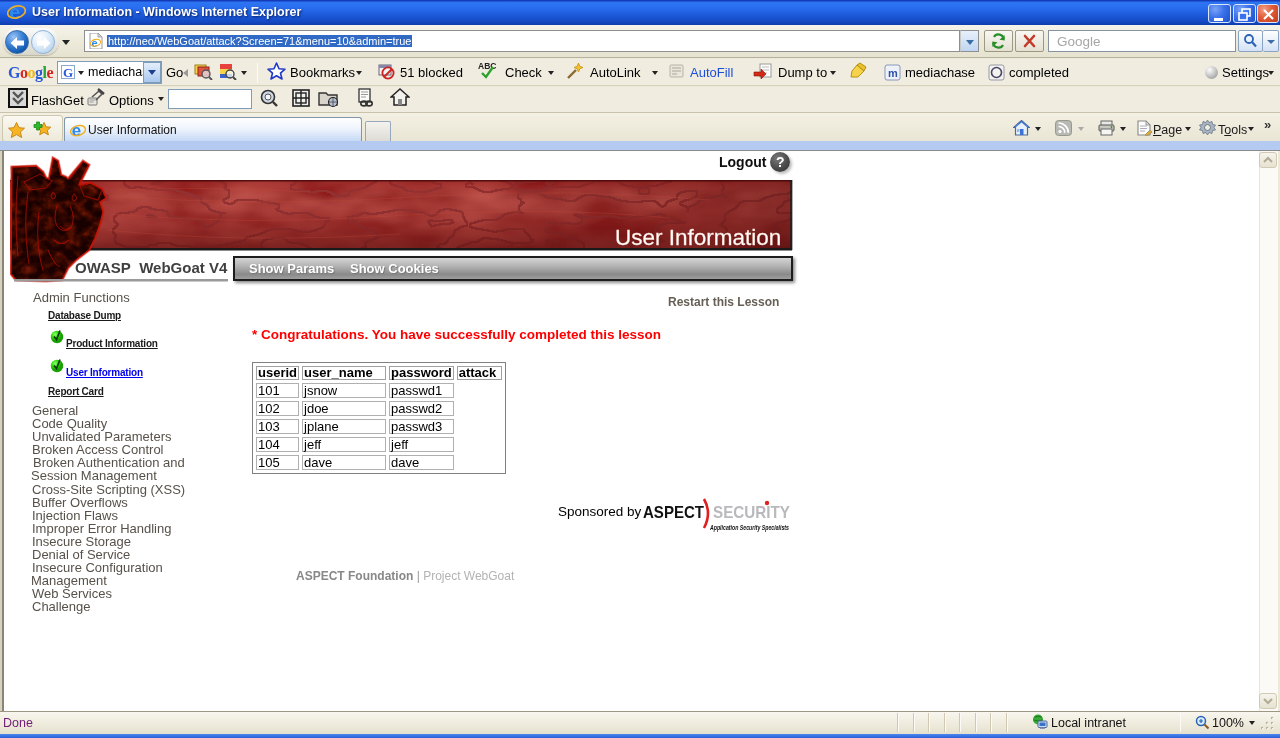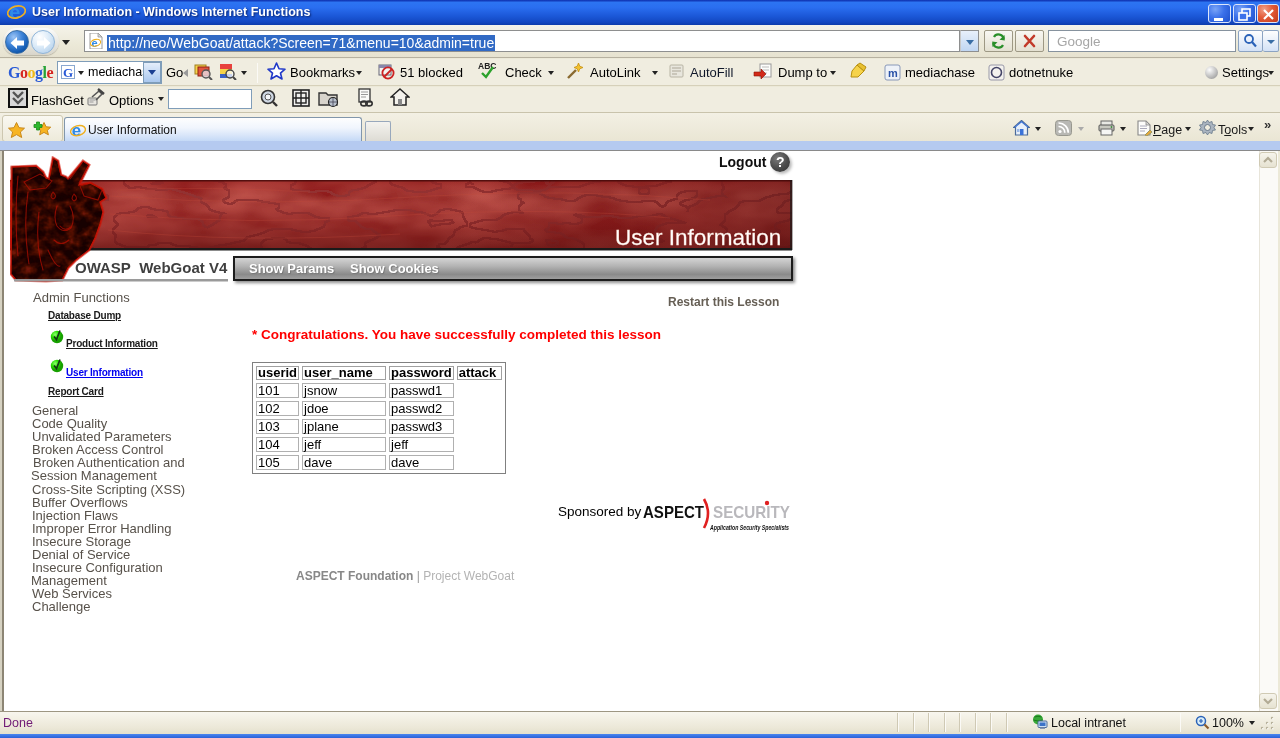--- a/index.html
+++ b/index.html
@@ -13,21 +13,21 @@
 
 #navbar{left:0;top:25px;width:1280px;height:33px;background:linear-gradient(180deg,#f5f3ea,#ece9d8 60%,#e6e2d0);border-bottom:1px solid #b7b1a0}
 #navcapsule{left:3px;top:28px;width:56px;height:27px;border-radius:14px;background:linear-gradient(180deg,#fbfbfa,#d8d5ca);box-shadow:0 1px 1px #b9b5a6}
 .navcirc{top:29.5px;width:24px;height:24px;border-radius:50%}
 #backbtn{left:5px;background:radial-gradient(circle at 35% 28%,#9cc4f5 0%,#3d83d8 40%,#0f57ae 75%,#073f85 100%);border:1px solid #3a6ea5}
 #fwdbtn{left:31px;background:radial-gradient(circle at 35% 28%,#ffffff 0%,#dcebf8 45%,#a8c8e8 100%);border:1px solid #8fb4d8}
 .arrow{position:absolute;left:4px;top:6px}
 #navdrop{left:62px;top:40px;width:0;height:0;border-left:4px solid transparent;border-right:4px solid transparent;border-top:5px solid #222}
 #addrfield{left:84px;top:30px;width:876px;height:22px;background:#fff;border:1px solid #8e8f8f}
 #addricon{left:88px;top:33px}
-#addrtext{left:107px;top:35px;font-size:14px;color:#fff;background:#316ac5;padding:0 1px;white-space:pre}
+#addrtext{left:107px;top:35px;font-size:11px;color:#fff;background:#316ac5;padding:0 1px;white-space:pre}
 #addrcombo{left:960px;top:30px;width:19px;height:22px;background:linear-gradient(180deg,#e8f0fb,#c0d6f2);border:1px solid #8e8f8f;border-left:1px solid #c8c8c8}
 #addrcombo b{position:absolute;left:5px;top:9px;width:0;height:0;border-left:4px solid transparent;border-right:4px solid transparent;border-top:5px solid #3a6ea5}
 .navtool{top:30px;width:29px;height:22px;background:linear-gradient(180deg,#f8f7f2,#e4e1d2);border:1px solid #9d9884;border-radius:2px}
 #gsearch{left:1048px;top:30px;width:188px;height:22px;background:#fff;border:1px solid #86929e}
 #gsearch span{position:absolute;left:8px;top:3px;font-size:13.5px;color:#a6a6a6}
 #searchbtn{left:1238px;top:30px;width:25px;height:22px;background:linear-gradient(180deg,#fefefe,#d4e2f6);border:1px solid #8ba3c2;border-radius:2px}
 #searchdrop{left:1263px;top:30px;width:16px;height:22px;background:linear-gradient(180deg,#fefefe,#d4e2f6);border:1px solid #8ba3c2;border-left:none;border-radius:2px}
 #searchdrop b{position:absolute;left:4px;top:9px;width:0;height:0;border-left:4px solid transparent;border-right:4px solid transparent;border-top:4px solid #3a6ea5}
 
 #gbar{left:0;top:59px;width:1280px;height:27px;background:#f0ede0;border-bottom:1px solid #d6d0ba}
@@ -38,21 +38,21 @@
 
 #tabrow{left:0;top:113px;width:1280px;height:30px;background:linear-gradient(180deg,#f3f0e4,#e9e5d3)}
 #tabstrip{left:0;top:141px;width:1280px;height:9px;background:#b5caf0}
 #tabline{left:0;top:150px;width:1280px;height:1px;background:#8a8a8a}
 #activetab{left:64px;top:117px;width:298px;height:26px;border:1px solid #8196ab;border-bottom:none;border-radius:3px 3px 0 0;background:linear-gradient(180deg,#fefefe 0%,#f0f5fd 40%,#d8e5f9 70%,#bed5f5 100%)}
 #tabtext{left:88px;top:123px;font-size:12px;color:#111}
 #stubtab{left:365px;top:121px;width:26px;height:22px;border:1px solid #98a8bc;border-bottom:none;border-radius:2px 2px 0 0;background:linear-gradient(180deg,#f4f3ef,#dbd9d1)}
 .cmdtext{font-size:12.5px;color:#1a1a1a}
 </style></head><body>
 <div class="abs" id="titlebar"></div>
-<div class="abs" id="titletext">User Information - Windows Internet Functions</div>
+<div class="abs" id="titletext">User Information - Windows Internet Explorer</div>
 
 <svg class="abs" style="left:7px;top:3px" width="19" height="19" viewBox="0 0 19 19">
  <text x="2.2" y="16" font-family="Liberation Sans" font-size="20" font-weight="bold" fill="#2e8ae8">e</text>
  <ellipse cx="9.5" cy="9" rx="9" ry="5.8" transform="rotate(-16 9.5 9)" fill="none" stroke="#eeb022" stroke-width="1.7"></ellipse>
 </svg>
 <div class="abs winbtn blue" style="left:1208px">
     <svg width="23" height="19">
       <rect x="5" y="13" width="9" height="3" fill="#fff"></rect>
     </svg>
   </div>
@@ -158,42 +158,42 @@
 <svg class="abs" width="19" height="18" style="left:566px;top:62px" viewBox="0 0 19 18">
     <path d="M2 16 L10 8" stroke="#8a6a30" stroke-width="2.4"></path>
     <path d="M12.5 1 L13.8 4.2 L17 5.5 L13.8 6.8 L12.5 10 L11.2 6.8 L8 5.5 L11.2 4.2 Z" fill="#f2c12e" stroke="#c89010" stroke-width="0.8"></path>
   </svg>
 <div class="abs tbtext" style="left:590px;top:65px">AutoLink</div>
 <div class="abs tbdrop" style="left:652px;top:71px"></div>
 <svg class="abs" width="18" height="17" style="left:668px;top:63px" viewBox="0 0 18 17">
     <rect x="2" y="2" width="13" height="12" rx="1" fill="#e8e6dd" stroke="#b8b4a4"></rect>
     <path d="M4 5 H13 M4 8 H13 M4 11 H9" stroke="#c0bcae" stroke-width="1.4"></path>
   </svg>
-<div class="abs tbtext" style="left:690px;top:65px;color:#0f172a">AutoFill</div>
+<div class="abs tbtext" style="left:690px;top:65px;color:#1d4ed8">AutoFill</div>
 <svg class="abs" width="20" height="17" style="left:753px;top:63px" viewBox="0 0 20 17">
     <rect x="7" y="1" width="11" height="13" fill="#fdfdfb" stroke="#999"></rect>
     <path d="M9 4 H16 M9 7 H16 M9 10 H14" stroke="#bbb" stroke-width="1"></path>
     <path d="M1 9 L8 9 L8 6 L13 11 L8 16 L8 13 L1 13 Z" fill="#d22918" stroke="#8a1408" stroke-width="0.6"></path>
   </svg>
 <div class="abs tbtext" style="left:778px;top:65px">Dump to</div>
 <div class="abs tbdrop" style="left:830px;top:71px"></div>
 <svg class="abs" width="20" height="18" style="left:848px;top:62px" viewBox="0 0 20 18">
     <path d="M3 15 L10 15 L16 9 L9 3 L4 9 Z" fill="#f6d34a" stroke="#b89010"></path>
     <path d="M9 3 L16 9 L18 5 L12 1 Z" fill="#e8c030" stroke="#b89010"></path>
   </svg>
 <svg class="abs" width="17" height="17" style="left:884px;top:64px" viewBox="0 0 17 17">
     <rect x="1" y="1" width="15" height="15" rx="2" fill="#eef2f8" stroke="#8898b8"></rect>
     <text x="4" y="13" font-family="Liberation Sans" font-size="11" font-weight="bold" fill="#2a52a8">m</text>
   </svg>
 <div class="abs tbtext" style="left:905px;top:65px">mediachase</div>
 <svg class="abs" width="17" height="17" style="left:988px;top:64px" viewBox="0 0 17 17">
     <rect x="1" y="1" width="15" height="15" rx="2" fill="#f4f2ee" stroke="#9898a8"></rect>
     <circle cx="8.5" cy="8.5" r="5" fill="none" stroke="#446" stroke-width="1.6"></circle>
   </svg>
-<div class="abs tbtext" style="left:1009px;top:65px">dotnetnuke</div>
+<div class="abs tbtext" style="left:1009px;top:65px">completed</div>
 <div class="abs" style="left:1205px;top:66px;width:13px;height:13px;border-radius:50%;background:radial-gradient(circle at 35% 30%,#fdfdfd,#b8b8b8 60%,#888)"></div>
 <div class="abs tbtext" style="left:1222px;top:65px">Settings</div>
 <div class="abs tbdrop" style="left:1268px;top:71px"></div>
 
 <div class="abs" id="fbar"></div>
 <svg class="abs" width="20" height="20" style="left:8px;top:88px" viewBox="0 0 20 20">
     <rect x="1" y="1" width="18" height="18" fill="#d8d8d8" stroke="#111" stroke-width="2"></rect>
     <path d="M5 4 L10 9 L15 4 M5 10 L10 15 L15 10" fill="none" stroke="#555" stroke-width="2.4"></path>
   </svg>
 <div class="abs tbtext" style="left:31px;top:93px">FlashGet</div>

